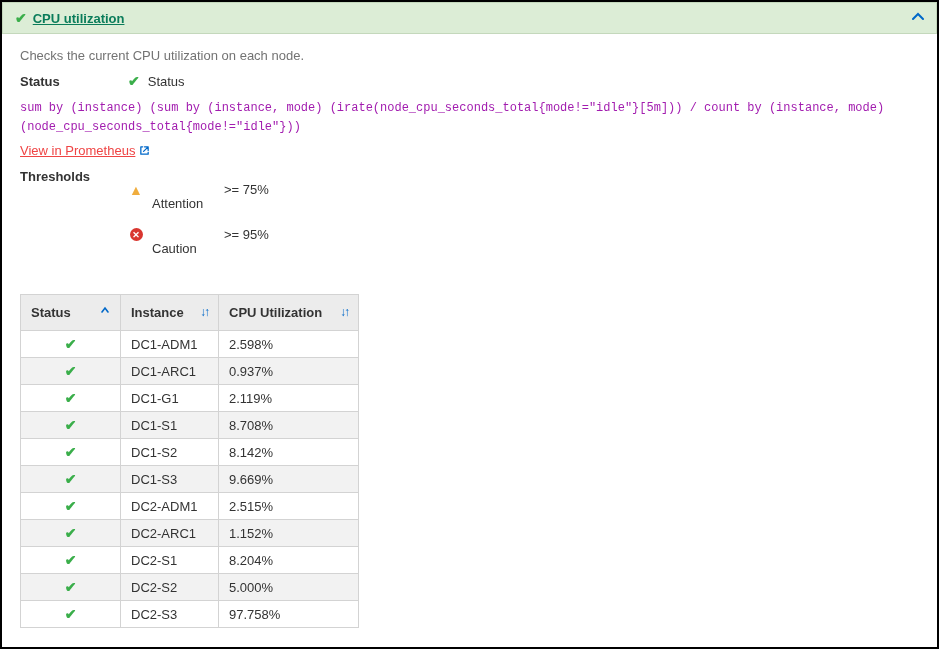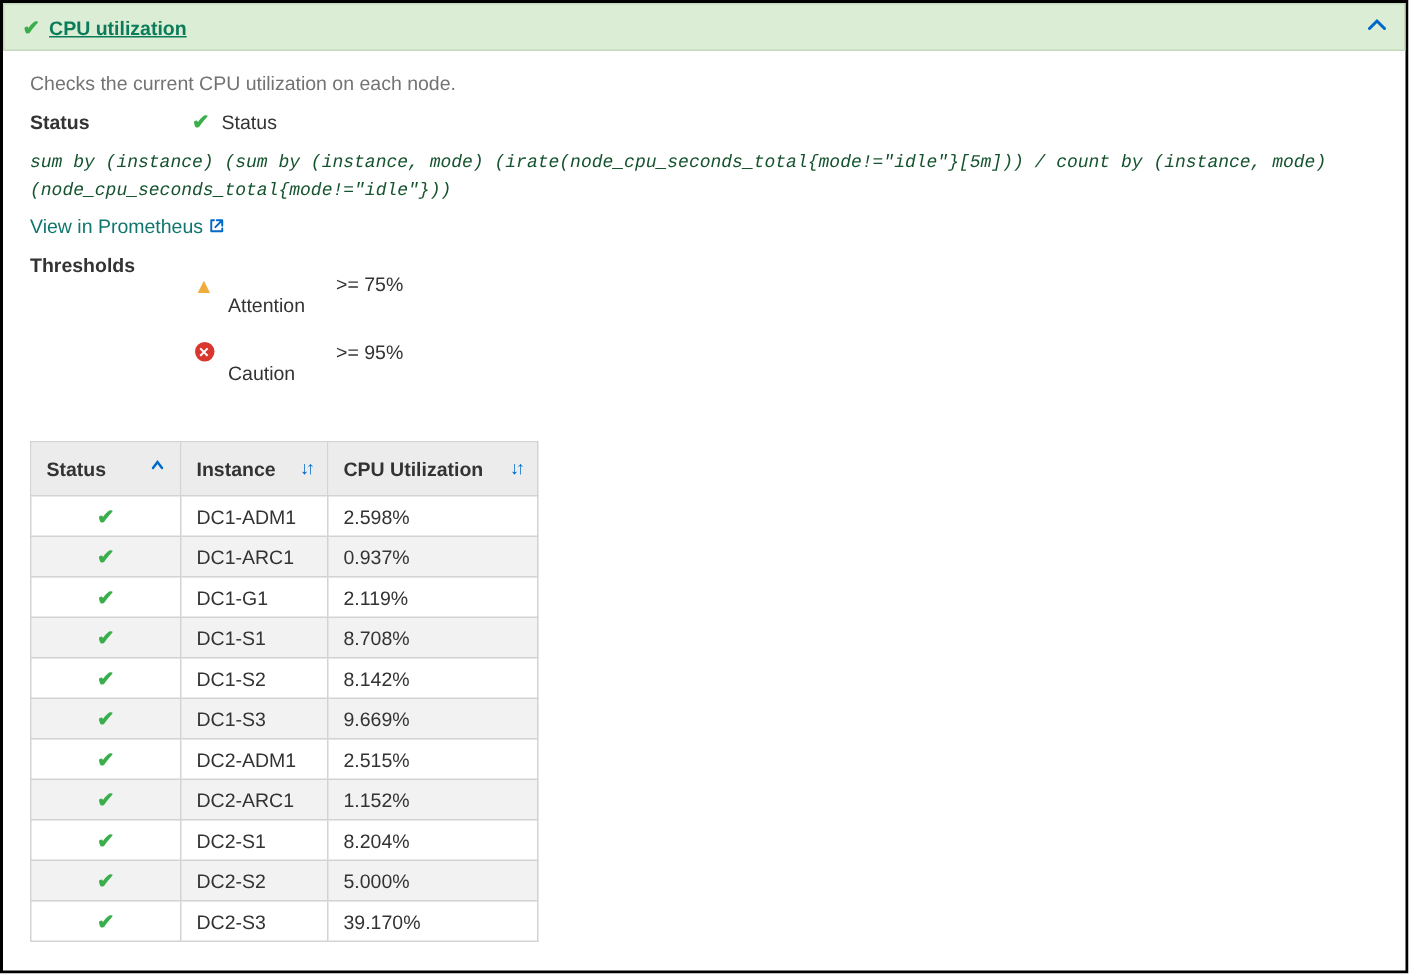--- a/index.html
+++ b/index.html
@@ -79,31 +79,31 @@
     }
     .status-line {
       display: flex;
       align-items: center;
       gap: 8px;
     }
     .code {
       font-family: ui-monospace, SFMono-Regular, Consolas, "Courier New", monospace;
       font-size: 12px;
       line-height: 1.6;
-      color: #14532d;
-      font-style: italic;
+      color: #a21caf;
     }
     .prom-link {
       margin-top: 6px;
-      color: #0f766e;
+      color: #ef4444;
       cursor: pointer;
       display: inline-flex;
       align-items: center;
       gap: 4px;
       font-size: 13px;
+      text-decoration: underline;
     }
     .ext-icon {
       display: inline-block;
       width: 11px; height: 11px;
     }
     .threshold-line {
       display: flex;
       align-items: center;
       gap: 8px;
       margin-bottom: 2px;
@@ -303,19 +303,19 @@
               <td class="col-cpu">8.204%</td>
             </tr>
             <tr>
               <td class="col-status"><span class="check-green">✔</span></td>
               <td>DC2-S2</td>
               <td class="col-cpu">5.000%</td>
             </tr>
             <tr>
               <td class="col-status"><span class="check-green">✔</span></td>
               <td>DC2-S3</td>
-              <td class="col-cpu">39.170%</td>
+              <td class="col-cpu">97.758%</td>
             </tr>
           </tbody>
       </table>
     </div>
   </div>
 </div>
 
 </body></html>

